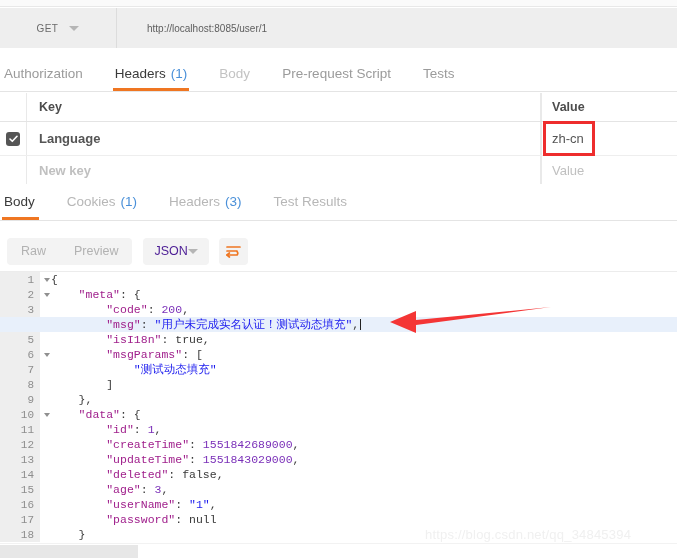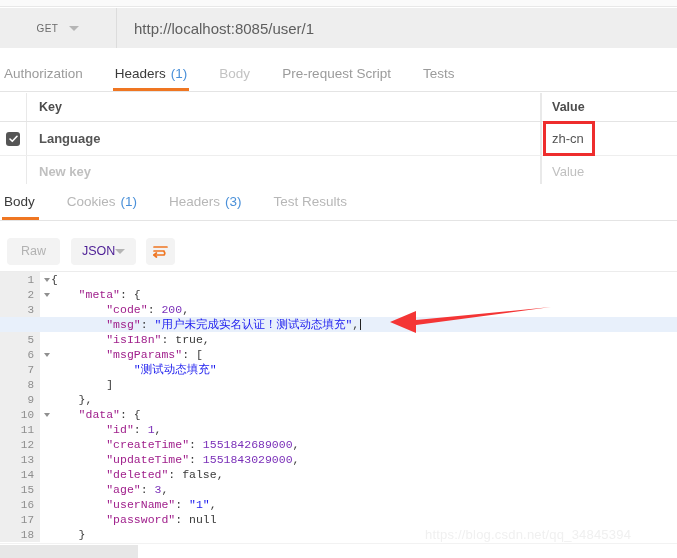--- a/index.html
+++ b/index.html
@@ -30,21 +30,21 @@
   }
   .method-label { font-size: 10px; color: #6a6a6a; letter-spacing: .4px; }
   .chev {
     width: 0; height: 0;
     border-left: 5px solid transparent; border-right: 5px solid transparent;
     border-top: 5px solid #b5b5b5;
   }
   .url-input-wrap {
     flex: 1; display: flex; align-items: center; padding-left: 17px;
   }
-  .url-text { font-size: 15px; color: #5e5e5e; }
+  .url-text { font-size: 10px; color: #5e5e5e; margin-left: 13px; }
 
   
   .req-tabs {
     position: absolute; top: 56px; left: 0; width: 677px; height: 36px;
     display: flex; align-items: flex-end; border-bottom: 1px solid #e4e4e4;
     background: #fff;
   }
   .req-tab {
     position: relative; height: 36px; display: flex; align-items: center;
     padding: 0 16px; font-size: 13.5px; color: #9b9b9b; cursor: pointer;
@@ -57,21 +57,21 @@
     height: 3px; background: #ef7622;
   }
   .req-tab.dim { color: #c3c3c3; }
   .tab-count { color: #4a90d9; margin-left: 5px; }
 
   
   .hdr-table { position: absolute; top: 93px; left: 0; width: 677px; }
   .hdr-row { display: flex; height: 29px; align-items: center; background: #fff; text-align: center; }
   .hdr-row.head { border-bottom: 1px solid #e4e4e4; height: 29px; }
   .hdr-row.data { height: 34px; border-bottom: 1px solid #eeeeee; }
-  .hdr-row.newrow { height: 32px; border-bottom: 1px solid #0c4a6e; }
+  .hdr-row.newrow { height: 32px; border-bottom: 4px solid #0c4a6e; }
   .cell-check {
     width: 27px; display: flex; align-items: center; justify-content: center;
     align-self: stretch; border-right: 1px solid #e9e9e9;
   }
   .checkbox {
     width: 14px; height: 14px; border-radius: 3px; background: #555555;
     display: flex; align-items: center; justify-content: center; cursor: pointer;
   }
   .checkbox svg { display: block; }
   .cell-key {
@@ -277,20 +277,21 @@
       <span class="tab-count">(3)</span>
     </div>
     <div class="res-tab">
       <span>Test Results</span>
     </div>
   </div>
 
   <div class="viewer-bar">
     <div class="seg">
       <div class="seg-item">Raw</div>
+      <div class="seg-item">Preview</div>
     </div>
     <div class="fmt-select">
       <span>JSON</span>
       <span class="chev"></span>
     </div>
     <div class="fmt-btn">
       <svg width="15" height="13" viewBox="0 0 15 13">
         <line x1="1" y1="2" x2="14" y2="2" stroke="#ef7622" stroke-width="1.7" stroke-linecap="round"></line>
         <line x1="1" y1="6" x2="11" y2="6" stroke="#ef7622" stroke-width="1.7" stroke-linecap="round"></line>
         <path d="M1 10 L11 10 a2.2 2.2 0 0 0 0 -3.4" stroke="#ef7622" stroke-width="1.7" fill="none" stroke-linecap="round"></path>

